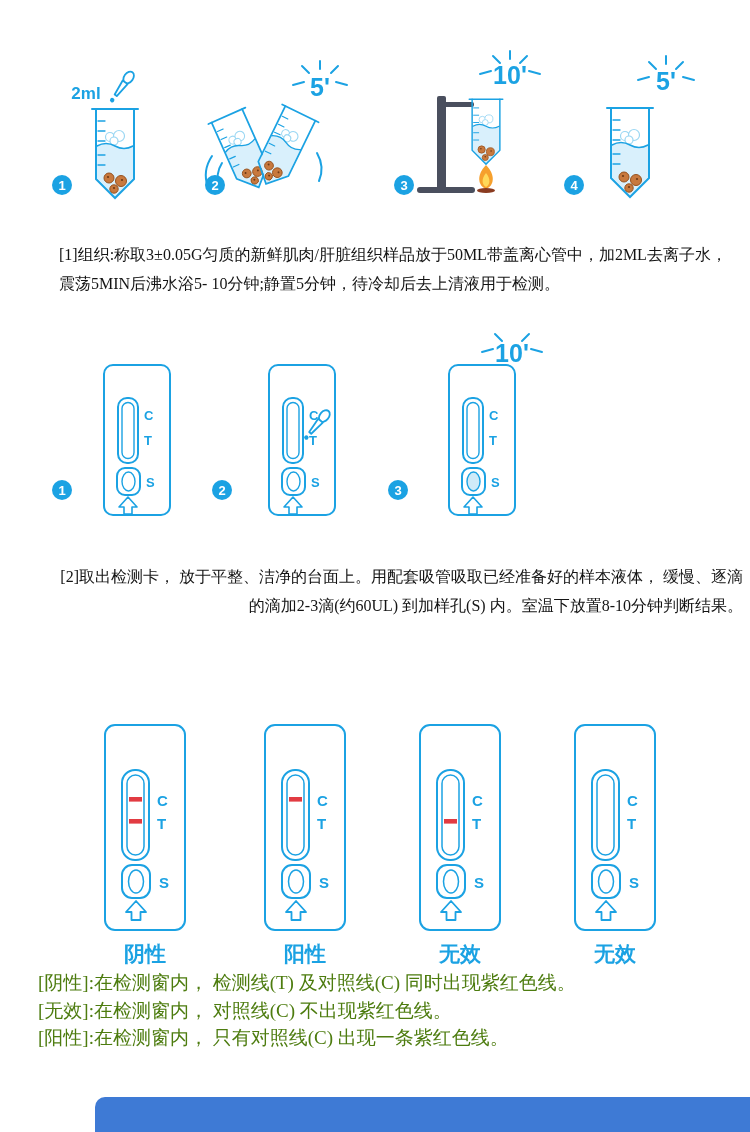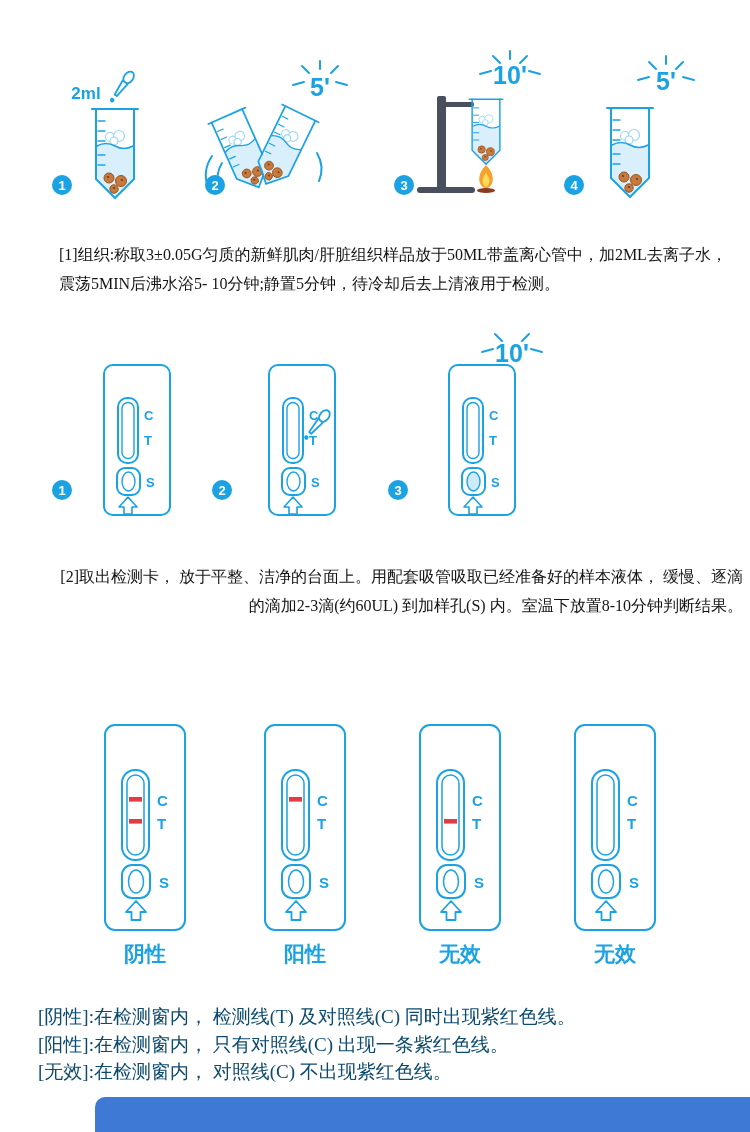--- a/index.html
+++ b/index.html
@@ -2,21 +2,21 @@
 <html><head>
 <meta charset="utf-8">
 <style>
   html,body{margin:0;padding:0;}
   body{width:750px;height:1132px;position:relative;background:#ffffff;overflow:hidden;
        font-family:"Liberation Serif",serif;}
   .illus{position:absolute;left:0;}
   .para{position:absolute;left:38px;width:684px;font-size:16px;line-height:29px;color:#141414;margin-left:21px;}
   .para1{top:240px;}
   .para2{top:562px;text-align:right;}
-  .legend{position:absolute;left:38px;top:1003px;width:695px;font-size:19px;line-height:27.5px;color:#0c4a6e;}
+  .legend{position:absolute;left:38px;top:969px;width:695px;font-size:19px;line-height:27.5px;color:#4d7c0f;}
   .footer{position:absolute;left:95px;top:1097px;width:655px;height:35px;background:#3e7ad5;border-radius:10px 0 0 0;}
   svg text{font-family:"Liberation Sans",sans-serif;}
   .blue-stroke{stroke:#1ba2e3;fill:none;stroke-width:2;stroke-linecap:round;}
   .ct{fill:#1ba2e3;stroke:none;font-size:13px;font-weight:bold;}
   .ct2{fill:#1ba2e3;stroke:none;font-size:15px;font-weight:bold;}
   .result{fill:#1ba2e3;stroke:none;font-size:21px;font-weight:bold;}
   .timer-text{fill:#1ba2e3;stroke:none;font-size:25px;font-weight:bold;}
   .small-blue{fill:#1ba2e3;stroke:none;font-size:17px;font-weight:bold;}
   .badge-num{fill:#ffffff;stroke:none;font-size:13px;font-weight:bold;}
   .rl{fill:#e23b42;stroke:none;}
@@ -264,17 +264,17 @@
     <rect x="592" y="150" width="28" height="33" rx="10"></rect>
     <ellipse cx="606" cy="166.5" rx="7.5" ry="11.5" stroke-width="1.5"></ellipse>
     <text x="629" y="173" class="ct2">S</text>
     <path d="M606,186 l10,11 h-5.5 v8 h-9 v-8 h-5.5 Z" stroke-width="1.8" stroke-linejoin="round"></path>
     <text x="615" y="246" text-anchor="middle" class="result">无效</text>
   </g>
 </svg>
 
 <div class="legend">
   <div>[阴性]:在检测窗内， 检测线(T) 及对照线(C) 同时出现紫红色线。</div>
+  <div>[无效]:在检测窗内， 对照线(C) 不出现紫红色线。</div>
   <div>[阳性]:在检测窗内， 只有对照线(C) 出现一条紫红色线。</div>
-  <div>[无效]:在检测窗内， 对照线(C) 不出现紫红色线。</div>
 </div>
 
 <div class="footer"></div>
 
 </body></html>

